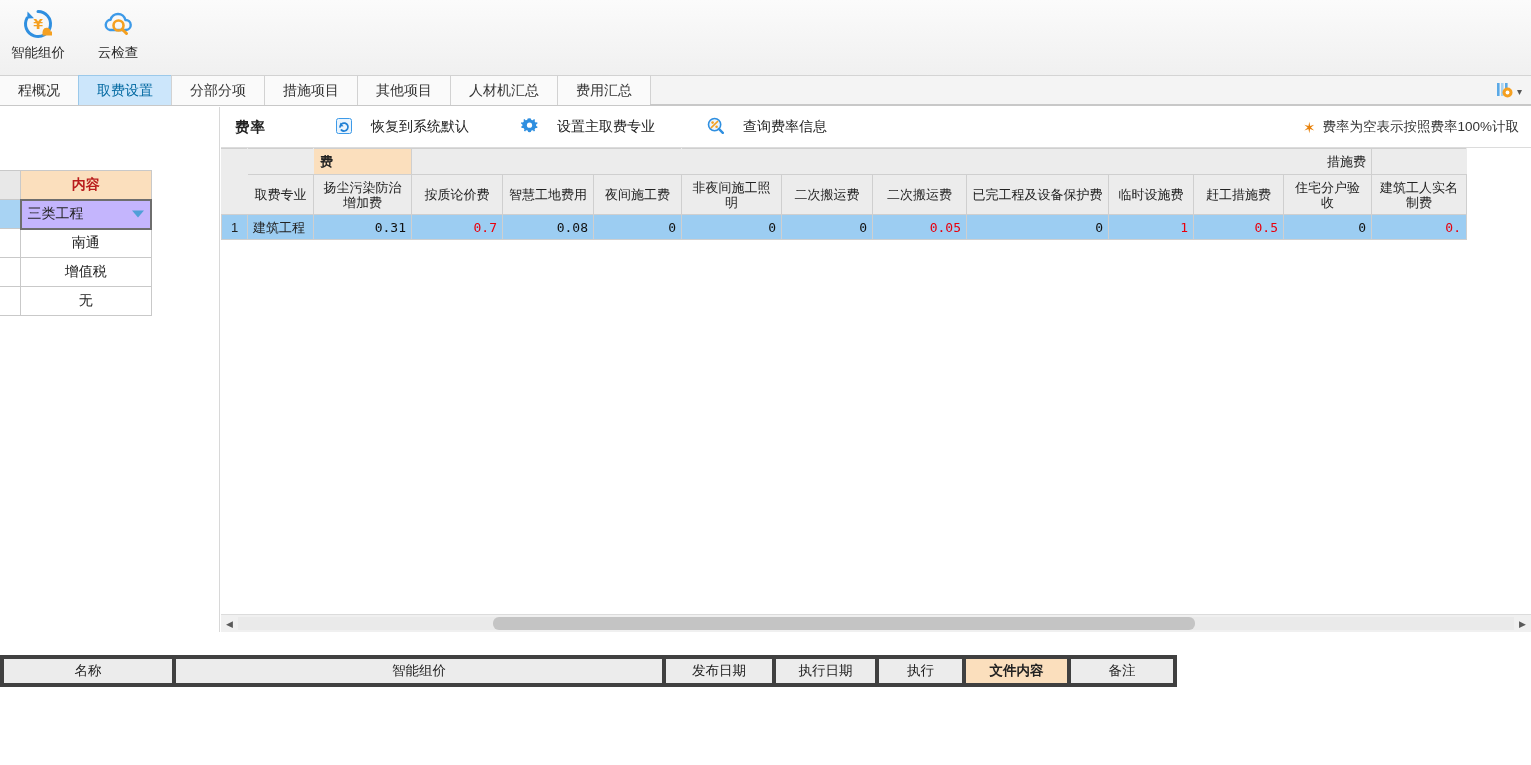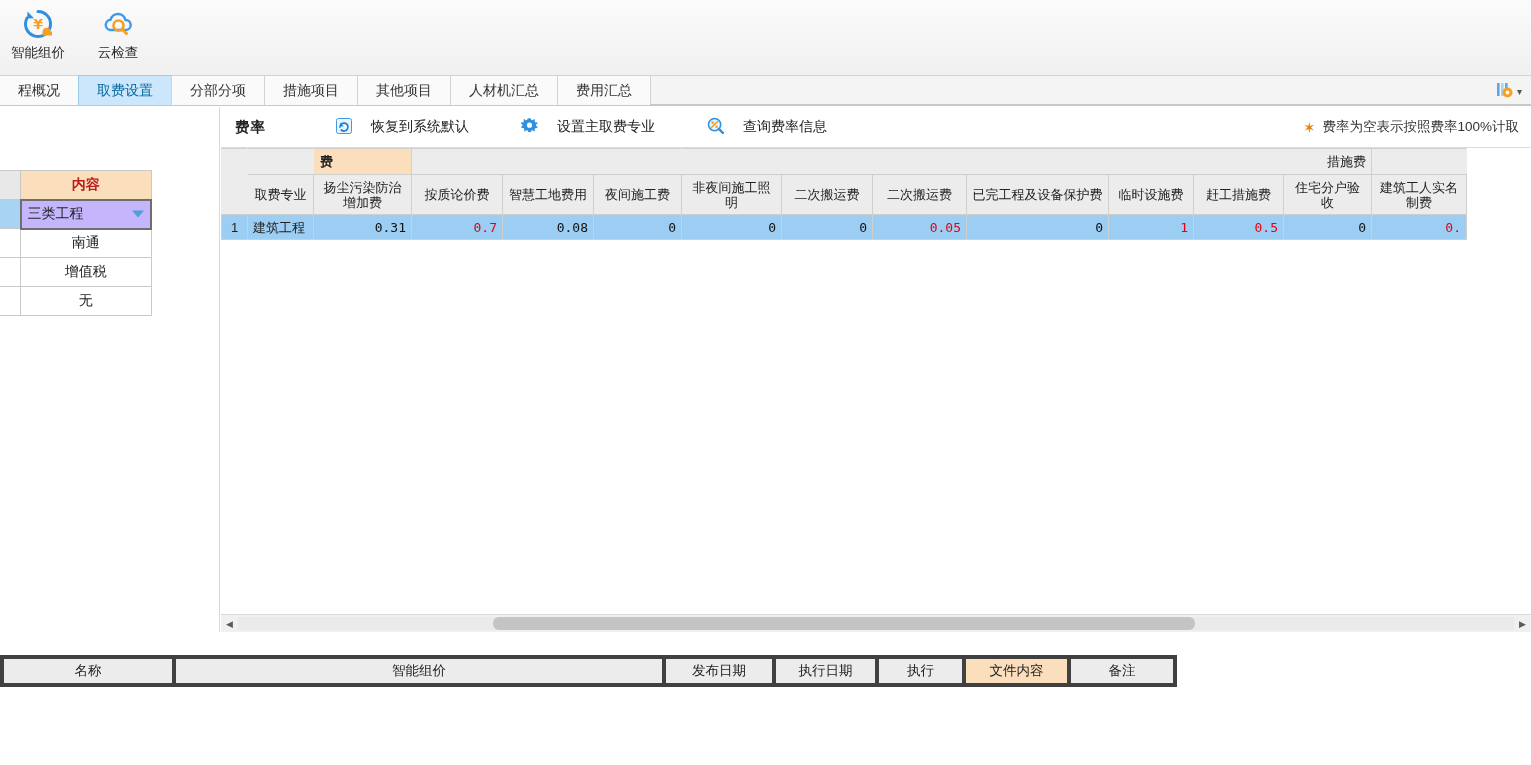--- a/index.html
+++ b/index.html
@@ -143,21 +143,21 @@
   .bottom {
     position: absolute; left: 0; top: 655px; width: 1531px; height: 110px;
     background: #ffffff;
   }
   table.doc { border-collapse: collapse; table-layout: fixed; }
   table.doc th, table.doc td {
     border: 4px solid #404040; height: 28px; font-size: 13.5px;
     font-weight: normal; padding: 0 6px; overflow: hidden; white-space: nowrap;
   }
   table.doc th { background: #ececec; text-align: center; }
-  table.doc th.hl { background: #fbdfbd; font-weight: normal; }
+  table.doc th.hl { background: #fbdfbd; font-weight: bold; }
   table.doc tr.drow td { background: #9ccdf2; }
   .c-left { text-align: left; }
   .c-ctr { text-align: center; }
   .chk {
     width: 14px; height: 14px; background: #fff; border: 1px solid #555;
     display: inline-block; vertical-align: middle;
   }
   td.filecell { background: #ffffff !important; text-align: center; border: 2px solid #6e6e6e !important; }
   .filelink { color: #1049b8; text-decoration: underline; font-weight: bold; cursor: pointer; }
 </style>

